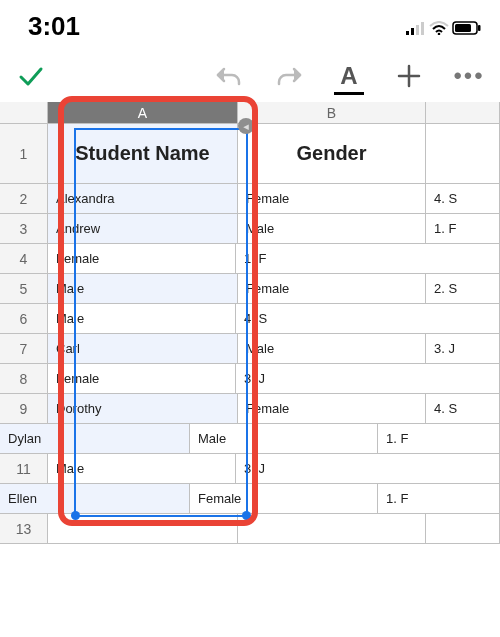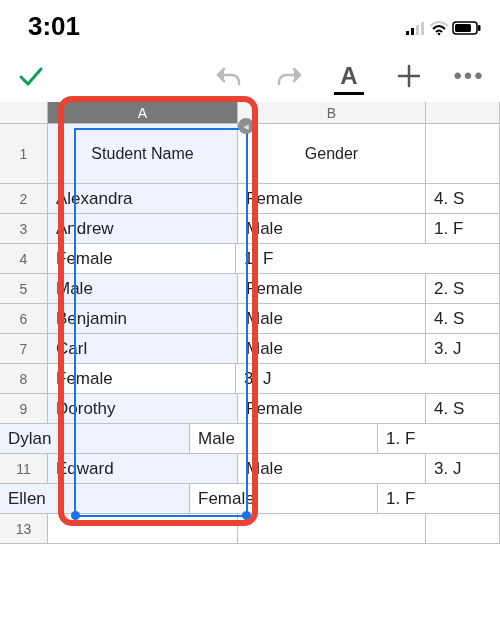--- a/index.html
+++ b/index.html
@@ -31,25 +31,25 @@
   .fmtA{font-size:24px;font-weight:600;color:#555;position:relative;}
   .fmtA .uline{position:absolute;left:2px;right:2px;bottom:-2px;height:3px;background:#000;}
   .plus svg{stroke:#555;}
   .more{color:#777;font-size:24px;letter-spacing:2px;}
 
   
   .sheet{position:relative;margin-top:2px;}
   .row{display:flex;height:30px;border-bottom:1px solid var(--border);}
   .row.tall{height:60px;}
   .rowh{flex:0 0 48px;display:flex;align-items:center;justify-content:center;background:var(--row-h-bg);border-right:1px solid var(--border);font-size:14px;color:#666;}
-  .cell{display:flex;align-items:center;padding:0 8px;font-size:17px;color:var(--text);border-right:1px solid var(--border);overflow:hidden;white-space:nowrap;}
+  .cell{display:flex;align-items:center;padding:0 8px;font-size:13px;color:var(--text);border-right:1px solid var(--border);overflow:hidden;white-space:nowrap;}
   .colA{flex:0 0 190px;}
   .colB{flex:0 0 188px;}
   .colC{flex:1 1 auto;}
-  .head{font-weight:400;justify-content:center;font-size:16px;}
+  .head{font-weight:700;justify-content:center;font-size:20px;}
 
   
   .colhdr-row{display:flex;height:22px;}
   .corner{flex:0 0 48px;background:var(--row-h-bg);border-right:1px solid var(--border);border-bottom:1px solid var(--border);}
   .colhdr{display:flex;align-items:center;justify-content:center;font-size:14px;border-right:1px solid var(--border);border-bottom:1px solid var(--border);color:#666;background:var(--row-h-bg);}
   .colhdr.sel{background:var(--col-sel-bg);color:#fff;}
 
   
   .selcol{background:var(--sel-fill);}
 
@@ -169,21 +169,20 @@
     <div class="cell colC">1. F</div>
   </div>
   <div class="row">
     <div class="rowh">5</div>
     <div class="cell colA selcol">Male</div>
     <div class="cell colB">Female</div>
     <div class="cell colC">2. S</div>
   </div>
   <div class="row">
     <div class="rowh">6</div>
-    <div class="cell colA selcol">Benjamin</div>
     <div class="cell colB">Male</div>
     <div class="cell colC">4. S</div>
   </div>
   <div class="row">
     <div class="rowh">7</div>
     <div class="cell colA selcol">Carl</div>
     <div class="cell colB">Male</div>
     <div class="cell colC">3. J</div>
   </div>
   <div class="row">
@@ -197,21 +196,20 @@
     <div class="cell colB">Female</div>
     <div class="cell colC">4. S</div>
   </div>
   <div class="row">
     <div class="cell colA selcol">Dylan</div>
     <div class="cell colB">Male</div>
     <div class="cell colC">1. F</div>
   </div>
   <div class="row">
     <div class="rowh">11</div>
-    <div class="cell colA selcol">Edward</div>
     <div class="cell colB">Male</div>
     <div class="cell colC">3. J</div>
   </div>
   <div class="row">
     <div class="cell colA selcol">Ellen</div>
     <div class="cell colB">Female</div>
     <div class="cell colC">1. F</div>
   </div>
   <div class="row">
     <div class="rowh">13</div>

